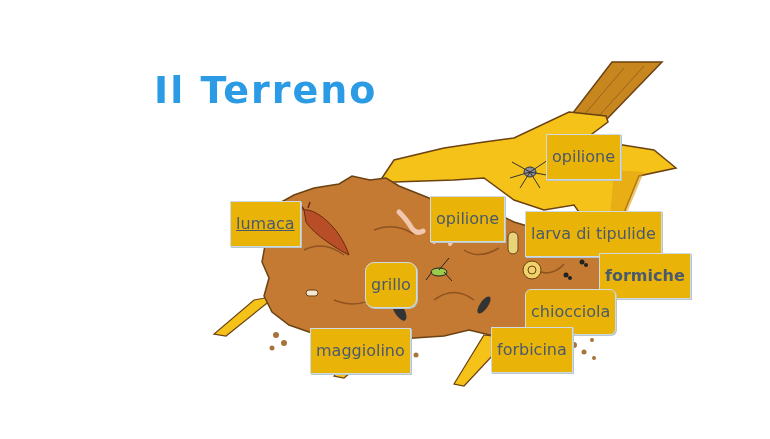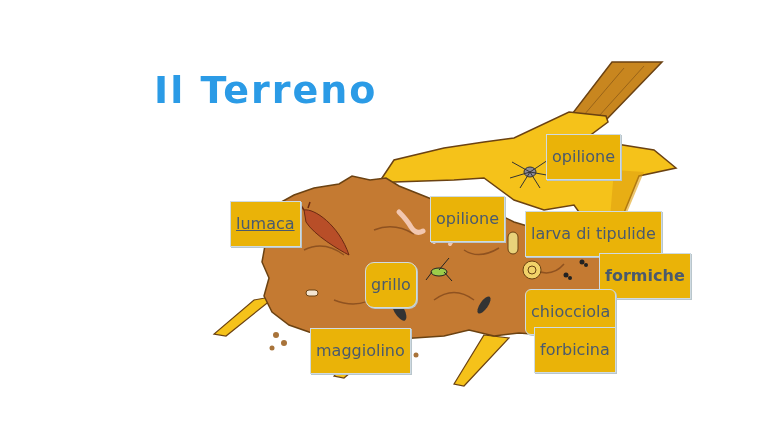--- a/index.html
+++ b/index.html
@@ -100,15 +100,15 @@
   <div class="title" style="color:#2b9be6;">Il Terreno</div>
 
   <div class="label" style="left:532px;top:134px;">opilione</div>
   <div class="label" style="left:216px;top:201px;text-decoration:underline;">lumaca</div>
   <div class="label" style="left:416px;top:196px;">opilione</div>
   <div class="label" style="left:511px;top:211px;">larva di tipulide</div>
   <div class="label" style="left:585px;top:253px;font-weight:bold;">formiche</div>
   <div class="label" style="left:351px;top:262px;border-radius:9px;">grillo</div>
   <div class="label" style="left:511px;top:289px;border-radius:6px;">chiocciola</div>
   <div class="label" style="left:296px;top:328px;">maggiolino</div>
-  <div class="label" style="left:477px;top:327px;margin-left:43px;">forbicina</div>
+  <div class="label" style="left:477px;top:327px;">forbicina</div>
 
 </div>
 
 </body></html>

